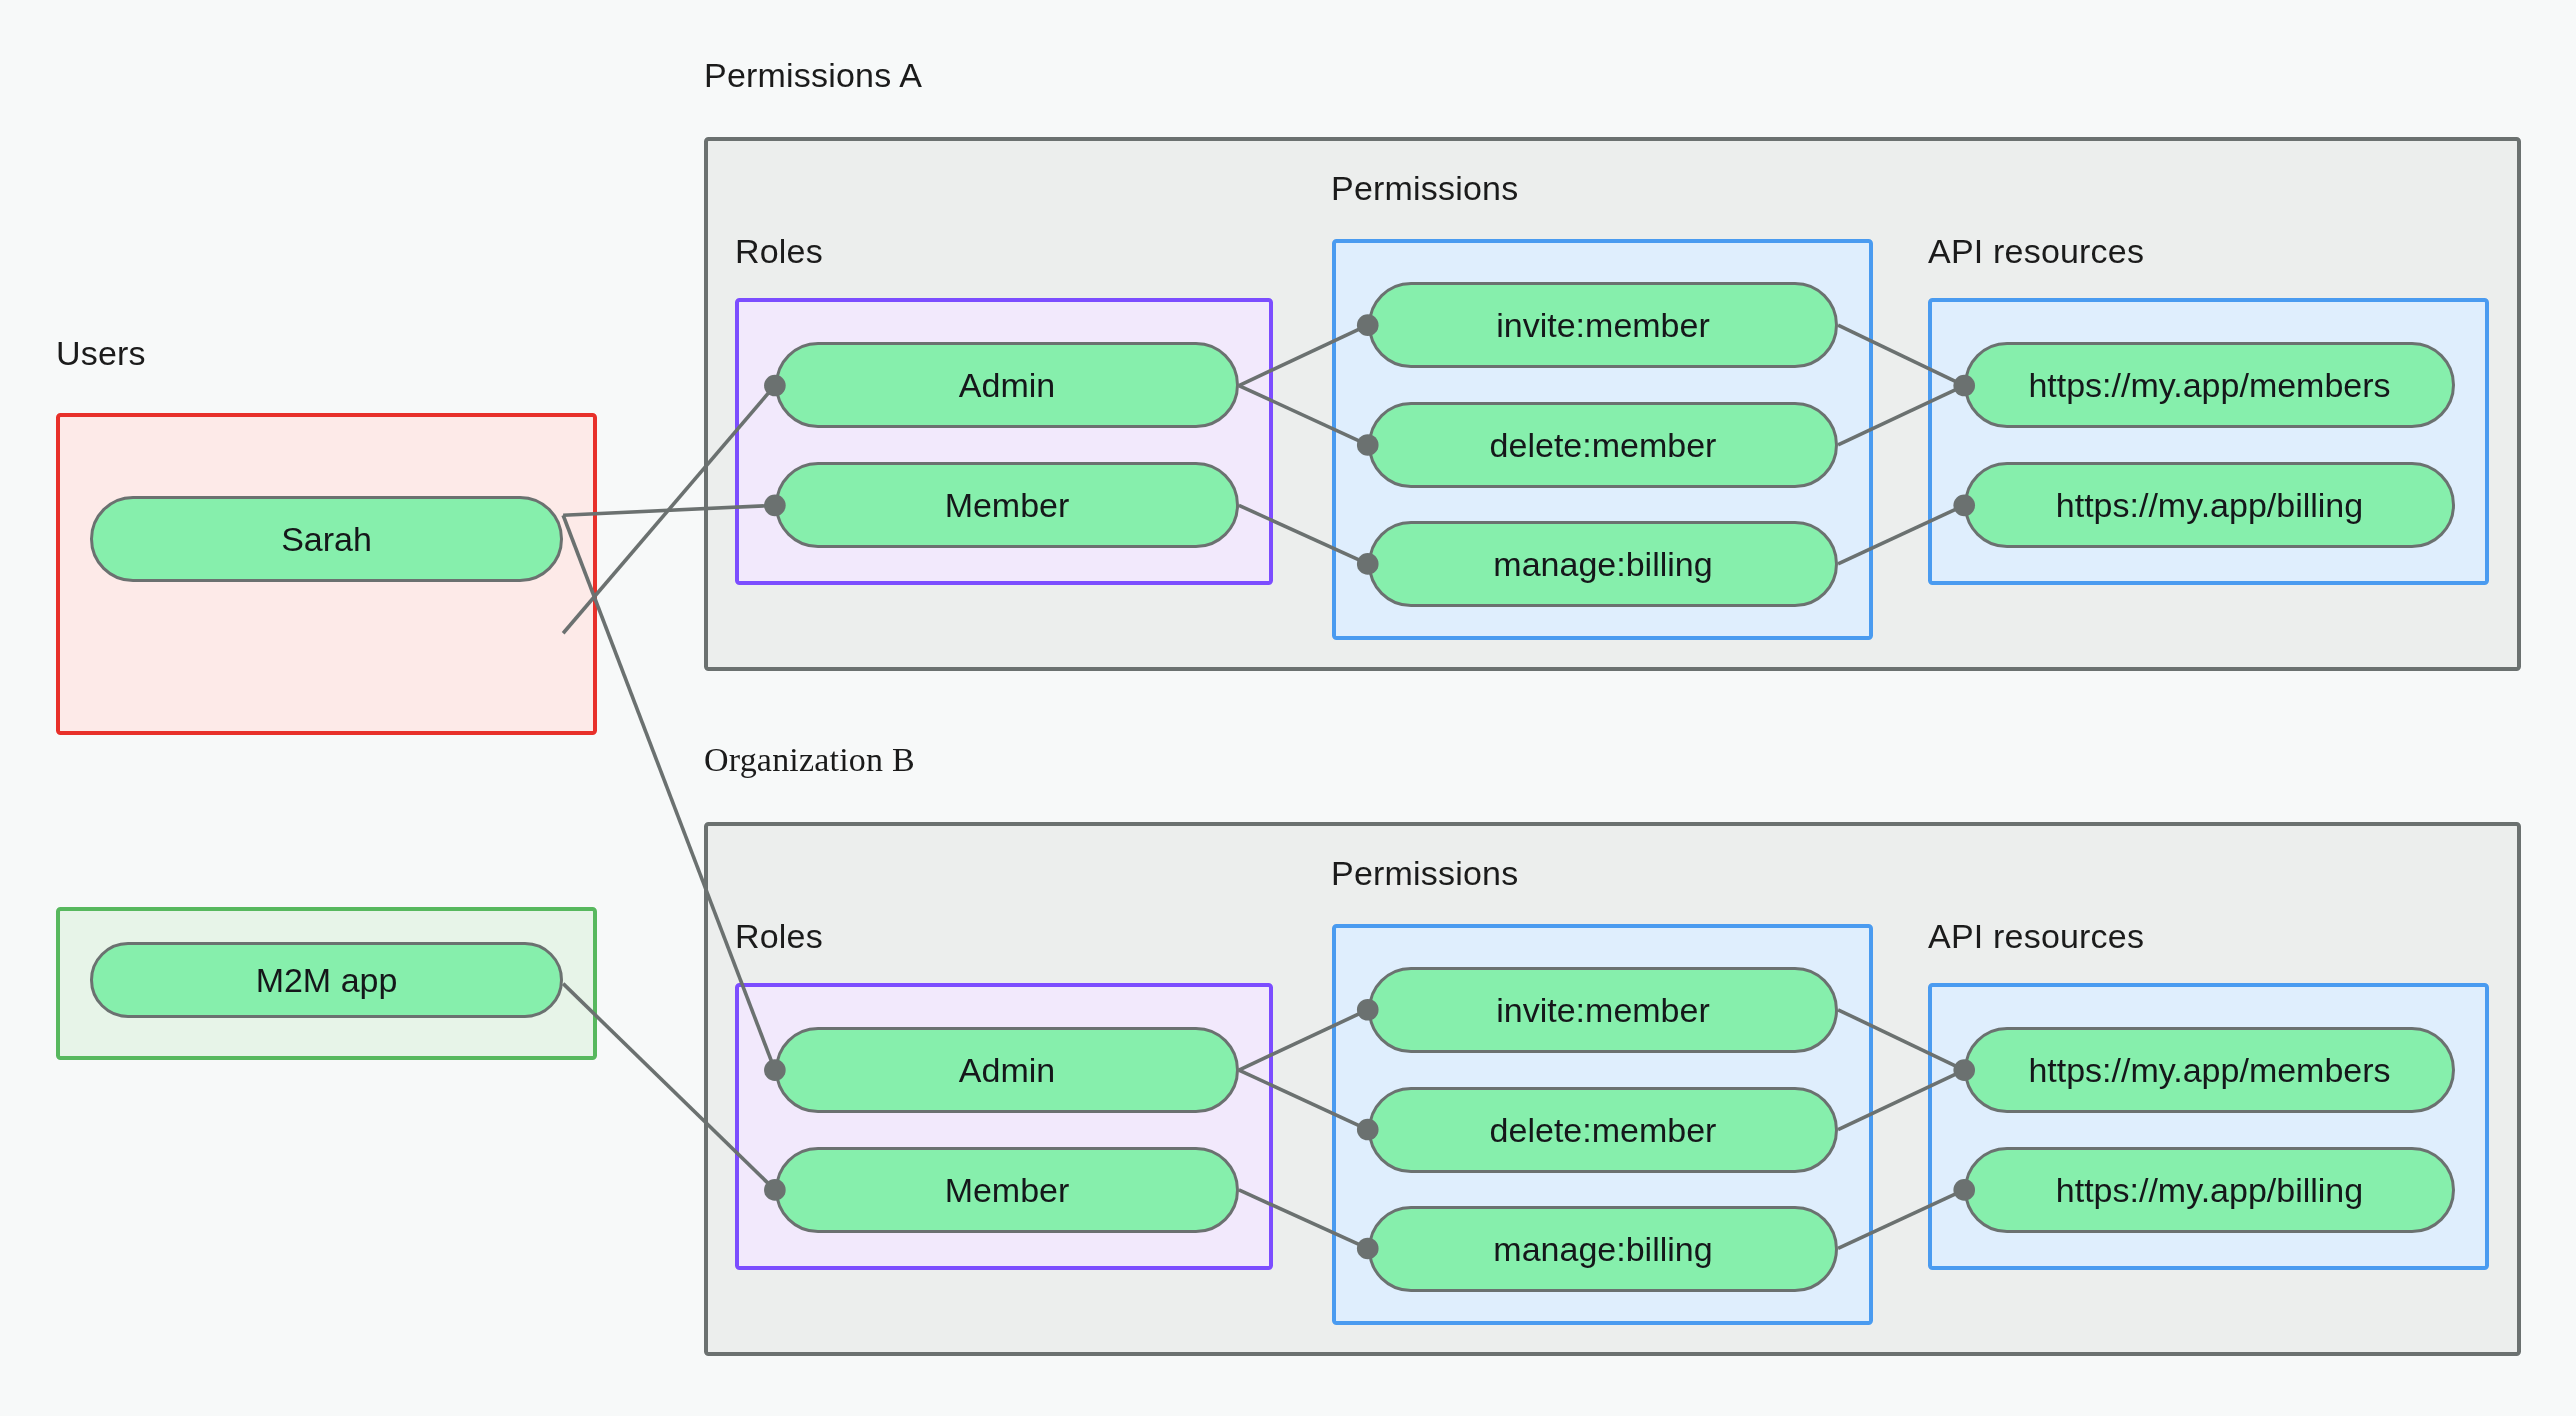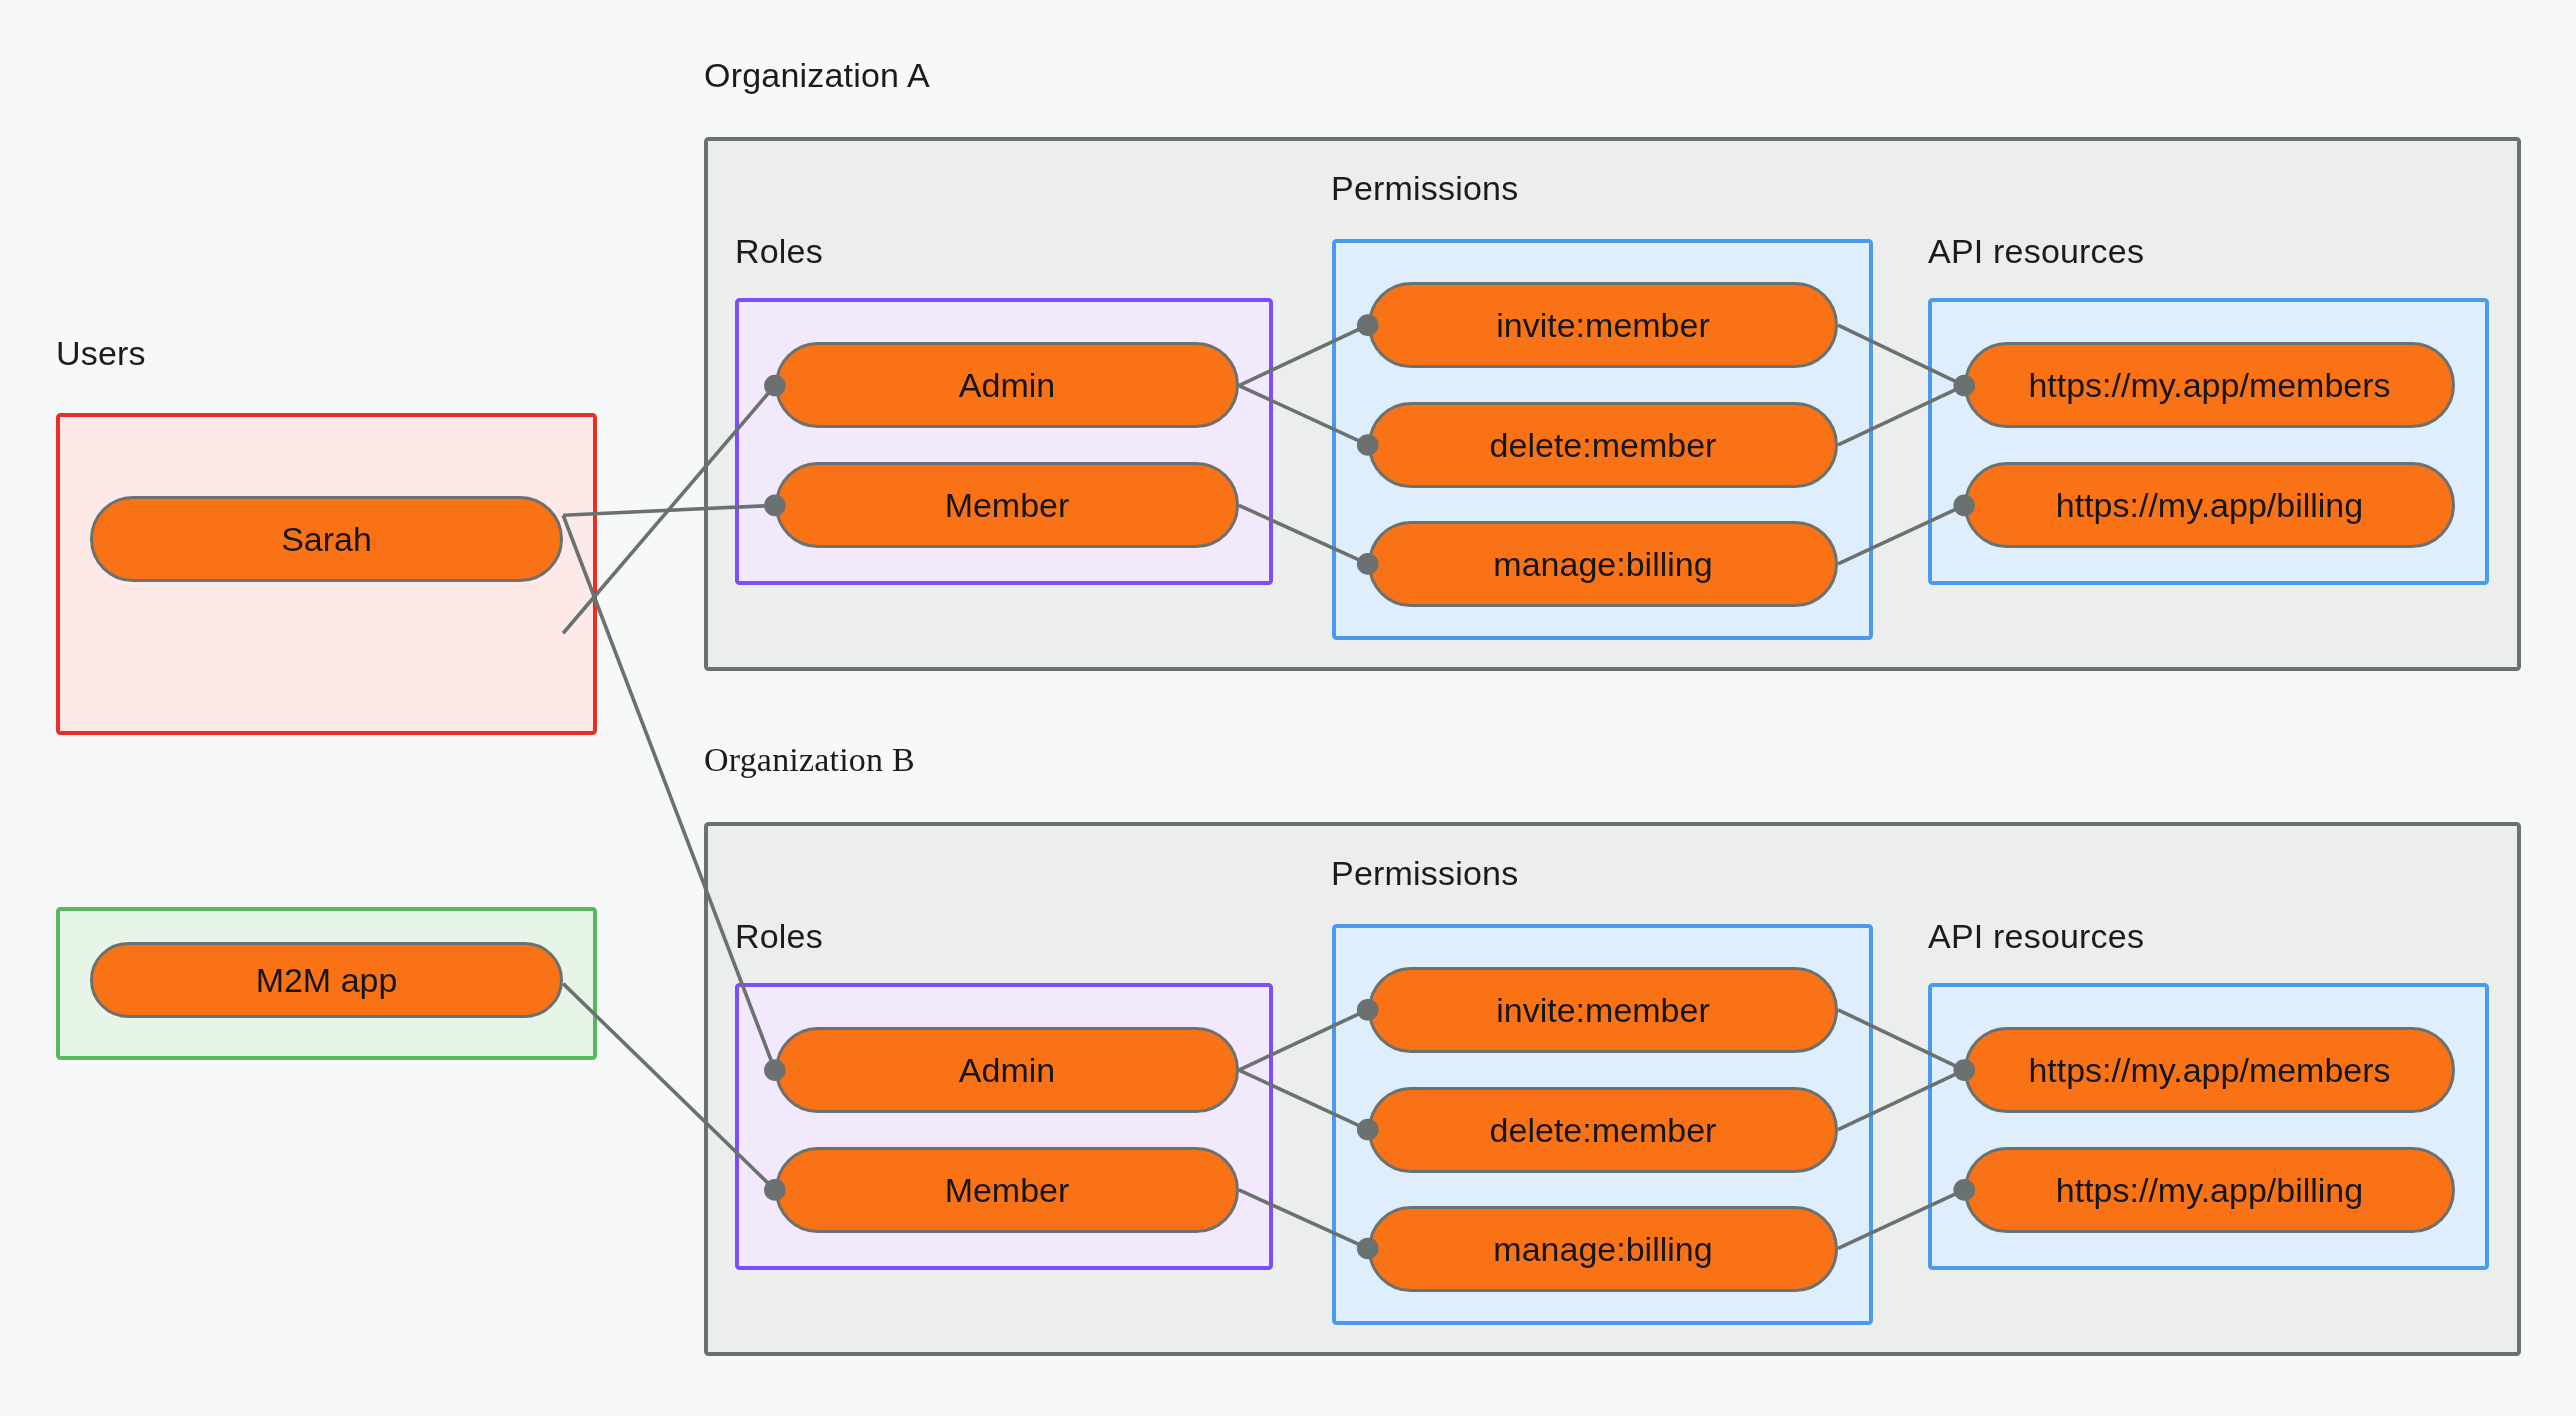--- a/index.html
+++ b/index.html
@@ -56,21 +56,21 @@
   .box-roles {
     background: #f2e9fc;
     border: 4.5px solid #7c4dff;
   }
   .box-perms, .box-api {
     background: #dfeefd;
     border: 4.5px solid #4a9bf0;
   }
   .pill {
     position: absolute;
-    background: #f97316;
+    background: #86efac;
     border: 3.6px solid #6b7170;
     border-radius: 900px;
     box-sizing: border-box;
     display: flex;
     align-items: center;
     justify-content: center;
     font-size: 34px;
     color: #15171a;
     white-space: nowrap;
     z-index: 4;
@@ -132,21 +132,21 @@
     </g>
   </svg>
 
   <div class="grp-label" style="left:56px; top:334px;">Users</div>
   <div class="sub-box box-users" style="left:56px; top:413px; width:541px; height:322px;"></div>
   <div class="pill" style="left:90px; top:473px; width:473px; height:86px;margin-top:23px;">Sarah</div>
 
   <div class="sub-box box-m2m" style="left:56px; top:907px; width:541px; height:153px;"></div>
   <div class="pill" style="left:90px; top:942px; width:473px; height:76px;">M2M app</div>
 
-  <div class="grp-label" style="left:704px; top:56px;">Organization A</div>
+  <div class="grp-label" style="left:704px; top:56px;">Permissions A</div>
   <div class="org-box" style="left:704px; top:137px; width:1817px; height:534px;"></div>
 
   <div class="grp-label" style="left:735px; top:232px;">Roles</div>
   <div class="sub-box box-roles" style="left:735px; top:298px; width:538px; height:287px;"></div>
   <div class="pill" style="left:775px; top:342px; width:464px; height:86px;">Admin</div>
   <div class="pill" style="left:775px; top:462px; width:464px; height:86px;">Member</div>
 
   <div class="grp-label" style="left:1331px; top:169px;">Permissions</div>
   <div class="sub-box box-perms" style="left:1332px; top:239px; width:541px; height:401px;"></div>
   <div class="pill" style="left:1368px; top:282px; width:470px; height:86px;">invite:member</div>

